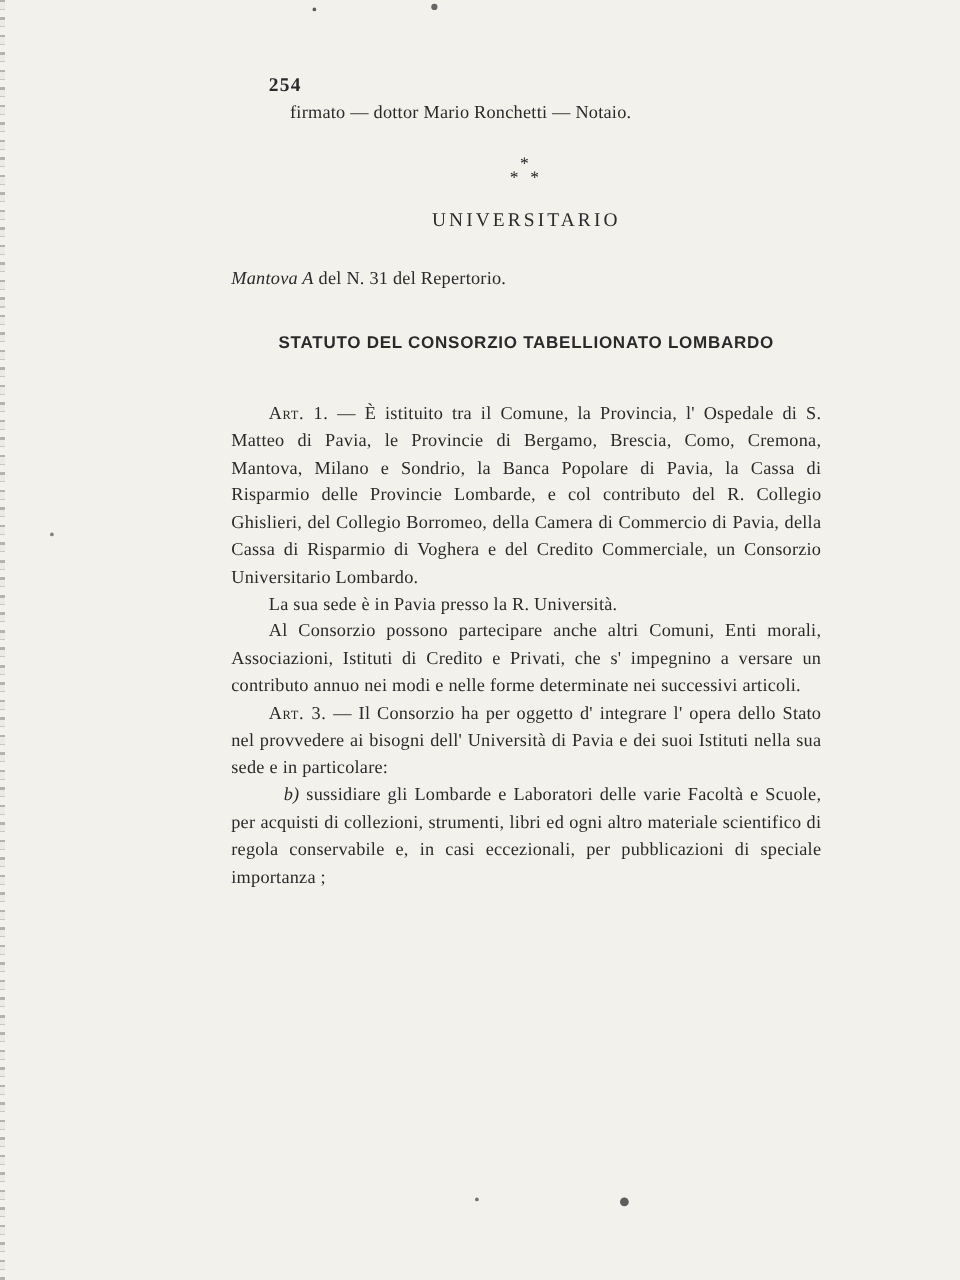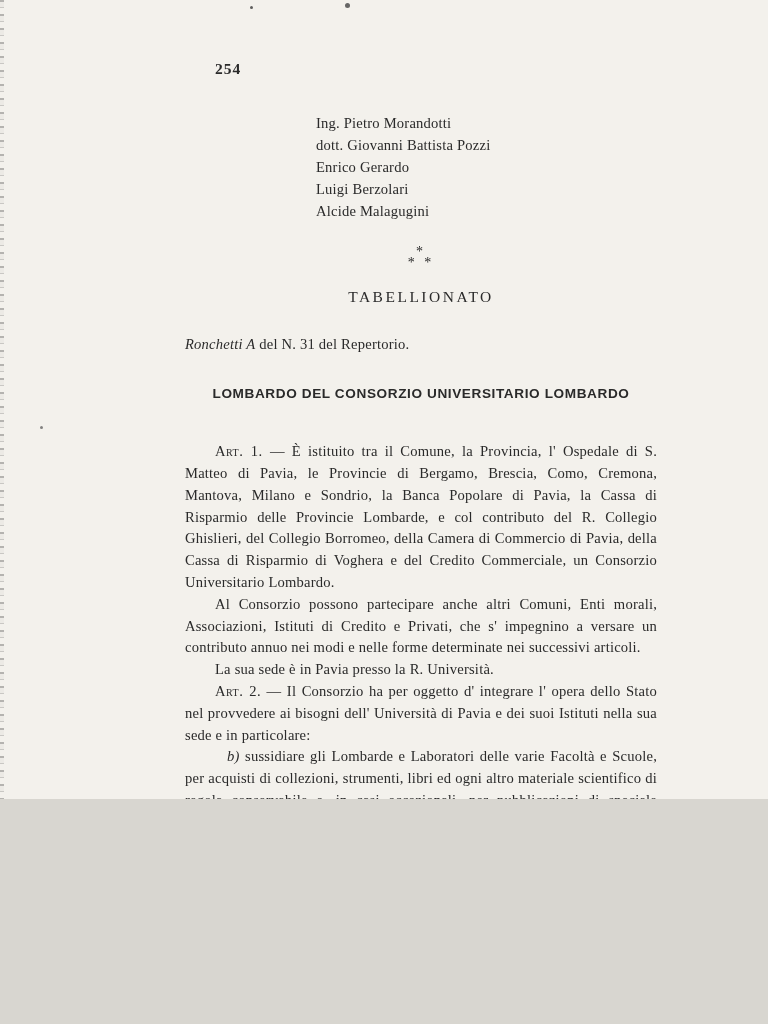--- a/index.html
+++ b/index.html
@@ -3,21 +3,21 @@
 <meta charset="utf-8">
 <style>
   html, body { margin: 0; padding: 0; }
   body {
     background: #d8d6d0;
     font-family: "Liberation Serif", "DejaVu Serif", serif;
   }
   .page {
     position: relative;
     width: 768px;
-    height: 799px;
+    height: 1024px;
     margin: 0 auto;
     background: #f3f1ec;
     color: #2a2a2a;
     overflow: hidden;
   }
   
   .scan-edge {
     position: absolute;
     left: 0; top: 0;
     width: 4px; height: 1024px;
@@ -110,49 +110,43 @@
 <body>
 
 <div class="page">
   <div class="scan-edge"></div>
   <div class="speck"></div>
 
   <div class="content">
 
     <div class="page-number">254</div>
 
-    <div class="signatories">
-      <div>Ing. Pietro Morandotti</div>
-      <div>dott. Giovanni Battista Pozzi</div>
-      <div>Enrico Gerardo</div>
-      <div>Luigi Berzolari</div>
-      <div>Alcide Malagugini</div>
-    </div>
 
+    <div class="firmato">firmato — dottor Mario Ronchetti — Notaio.</div>
 
     <div class="asterism">
       <div>*</div>
       <div>* *</div>
     </div>
 
-    <div class="section-title">TABELLIONATO</div>
+    <div class="section-title">UNIVERSITARIO</div>
 
     <div class="allegato">
-      <span class="it">Ronchetti A</span><span> del N. 31 del Repertorio.</span>
+      <span class="it">Mantova A</span><span> del N. 31 del Repertorio.</span>
     </div>
 
-    <div class="statute-title">LOMBARDO DEL CONSORZIO UNIVERSITARIO LOMBARDO</div>
+    <div class="statute-title">STATUTO DEL CONSORZIO TABELLIONATO LOMBARDO</div>
 
     <div class="body-text">
       <p><span class="smallcaps">Art. 1.</span><span> — È istituito tra il Comune, la Provincia, l' Ospedale di S. Matteo di Pavia, le Provincie di Bergamo, Brescia, Como, Cremona, Mantova, Milano e Sondrio, la Banca Popolare di Pavia, la Cassa di Risparmio delle Provincie Lombarde, e col contributo del R. Collegio Ghislieri, del Collegio Borromeo, della Camera di Commercio di Pavia, della Cassa di Risparmio di Voghera e del Credito Commerciale, un Consorzio Universitario Lombardo.</span></p>
 
+      <p>La sua sede è in Pavia presso la R. Università.</p>
+
       <p>Al Consorzio possono partecipare anche altri Comuni, Enti morali, Associazioni, Istituti di Credito e Privati, che s' impegnino a versare un contributo annuo nei modi e nelle forme determinate nei successivi articoli.</p>
 
-      <p>La sua sede è in Pavia presso la R. Università.</p>
-
-      <p><span class="smallcaps">Art. 2.</span><span> — Il Consorzio ha per oggetto d' integrare l' opera dello Stato nel provvedere ai bisogni dell' Università di Pavia e dei suoi Istituti nella sua sede e in particolare:</span></p>
+      <p><span class="smallcaps">Art. 3.</span><span> — Il Consorzio ha per oggetto d' integrare l' opera dello Stato nel provvedere ai bisogni dell' Università di Pavia e dei suoi Istituti nella sua sede e in particolare:</span></p>
 
 
       <p class="item"><span class="it">b)</span><span> sussidiare gli Lombarde e Laboratori delle varie Facoltà e Scuole, per acquisti di collezioni, strumenti, libri ed ogni altro materiale scientifico di regola conservabile e, in casi eccezionali, per pubblicazioni di speciale importanza ;</span></p>
     </div>
 
   </div>
 </div>
 
 </body></html>

